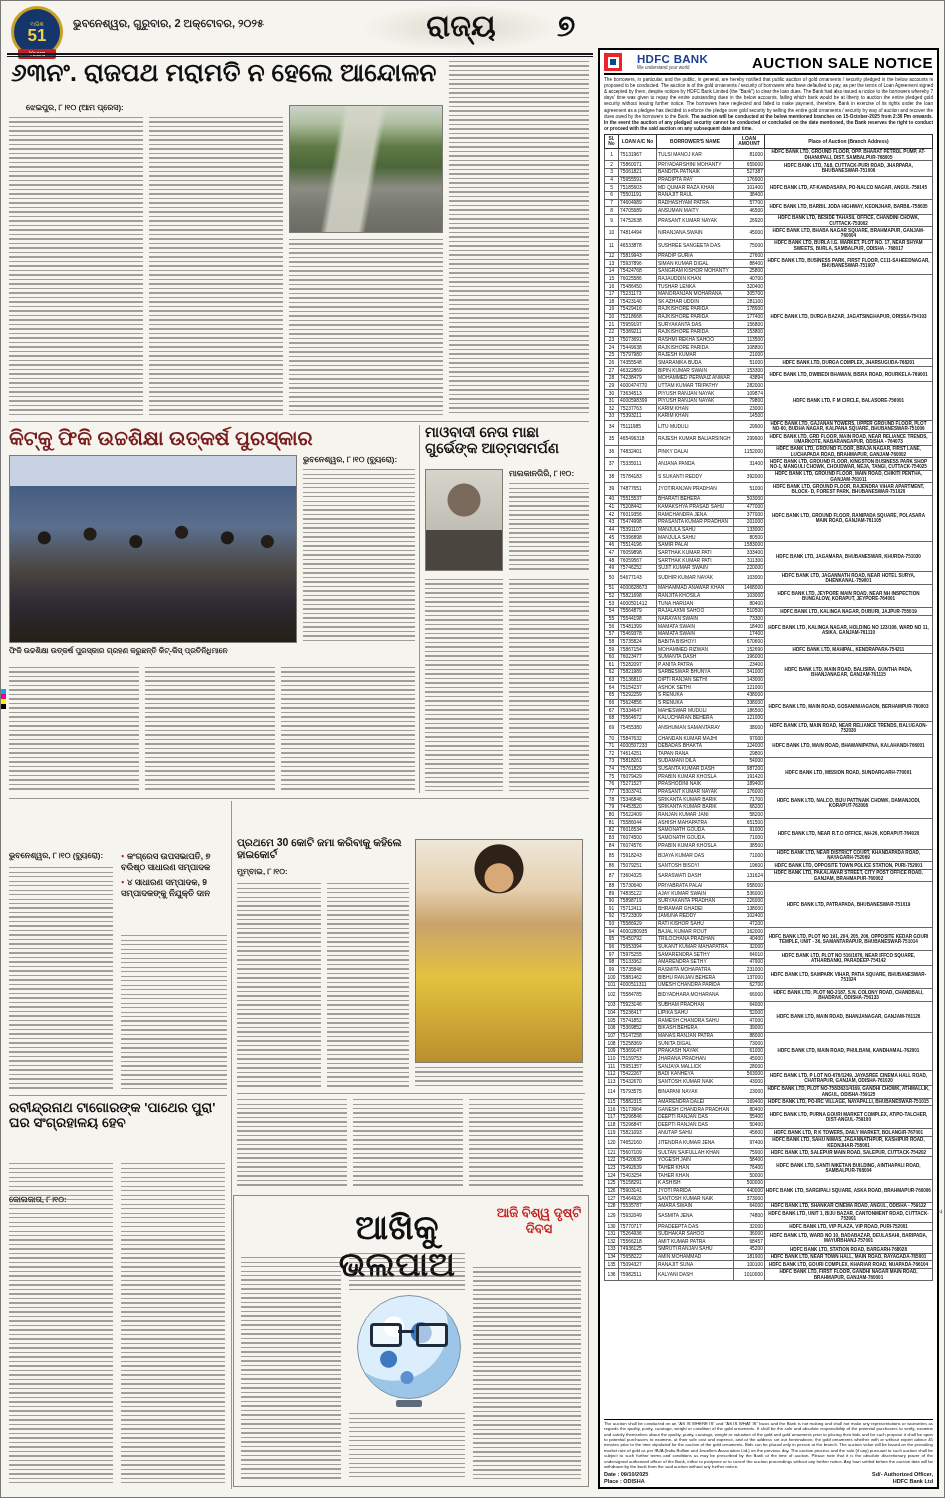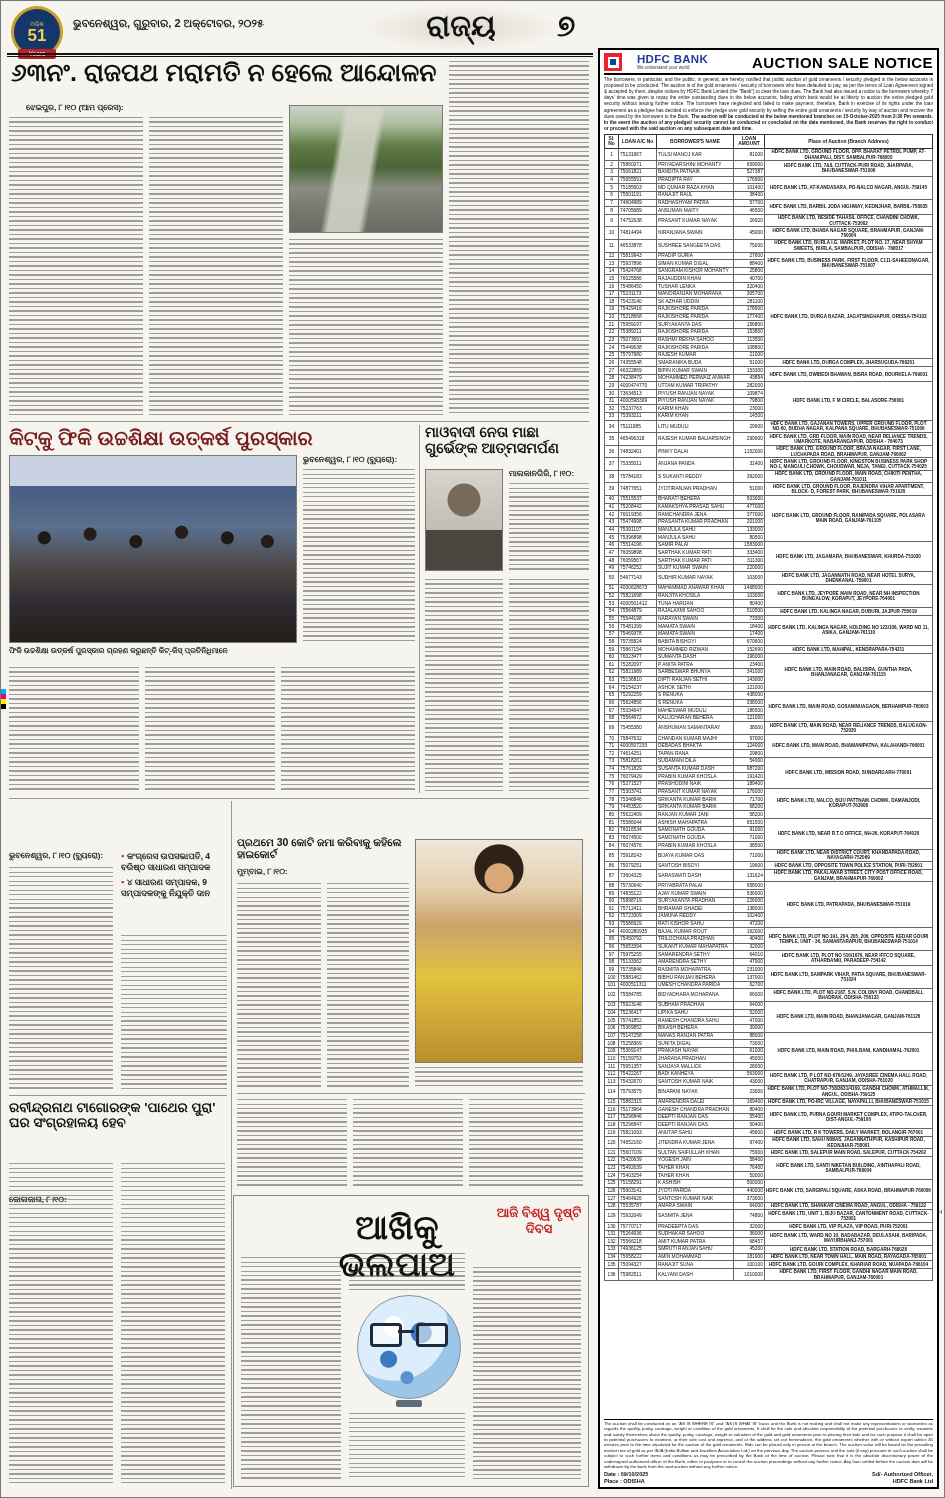--- a/index.html
+++ b/index.html
@@ -119,21 +119,21 @@
                   linear-gradient(0deg,#4a453e 0 40%,rgba(0,0,0,0) 40%),
                   linear-gradient(180deg,#d6d4cb,#b2afa5);"></div>
   <div class="abs dateline" style="left:508px;top:468px;width:80px;">ମାଲକାନଗିରି, ୮।୧୦:</div>
   <div class="abs sim" style="left:508px;top:482px;width:80px;height:88px;"></div>
   <div class="abs sim" style="left:424px;top:578px;width:78px;height:212px;"></div>
   <div class="abs sim" style="left:508px;top:578px;width:80px;height:212px;"></div>
   <div class="abs rule-h" style="left:8px;top:797px;width:580px;"></div>
 
   <div class="abs dateline" style="left:8px;top:850px;width:104px;">ଭୁବନେଶ୍ୱର, ୮।୧୦ (ବ୍ୟୁରୋ):</div>
   <div class="abs" style="left:120px;top:850px;width:106px;">
-    <div class="bullet-line"><span class="sq">▪</span><span>କଂଗ୍ରେସ ଉପସଭାପତି, 4 ବରିଷ୍ଠ ସାଧାରଣ ସମ୍ପାଦକ</span></div>
+    <div class="bullet-line"><span class="sq">▪</span><span>କଂଗ୍ରେସ ଉପସଭାପତି, ୭ ବରିଷ୍ଠ ସାଧାରଣ ସମ୍ପାଦକ</span></div>
     <div class="bullet-line"><span class="sq">▪</span><span>୪ ସାଧାରଣ ସମ୍ପାଦକ, 9 ସମ୍ପାଦକଙ୍କୁ ନିଯୁକ୍ତି ଦାନ</span></div>
   </div>
   <div class="abs sim" style="left:8px;top:866px;width:104px;height:222px;"></div>
   <div class="abs sim" style="left:120px;top:934px;width:106px;height:154px;"></div>
   <div class="abs rule-v" style="left:230px;top:800px;height:688px;"></div>
 
   <div class="abs headline" style="left:236px;top:836px;width:168px;font-size:10.5px;">ପ୍ରଥମେ 30 କୋଟି ଜମା କରିବାକୁ କହିଲେ ହାଇକୋର୍ଟ</div>
   <div class="abs dateline" style="left:236px;top:866px;width:168px;">ମୁମ୍ବାଇ, ୮।୧୦:</div>
   <div class="abs photo" style="left:414px;top:838px;width:168px;height:224px;
        background:radial-gradient(circle at 50% 17%,#d9a877 0 14px,rgba(0,0,0,0) 15px),

